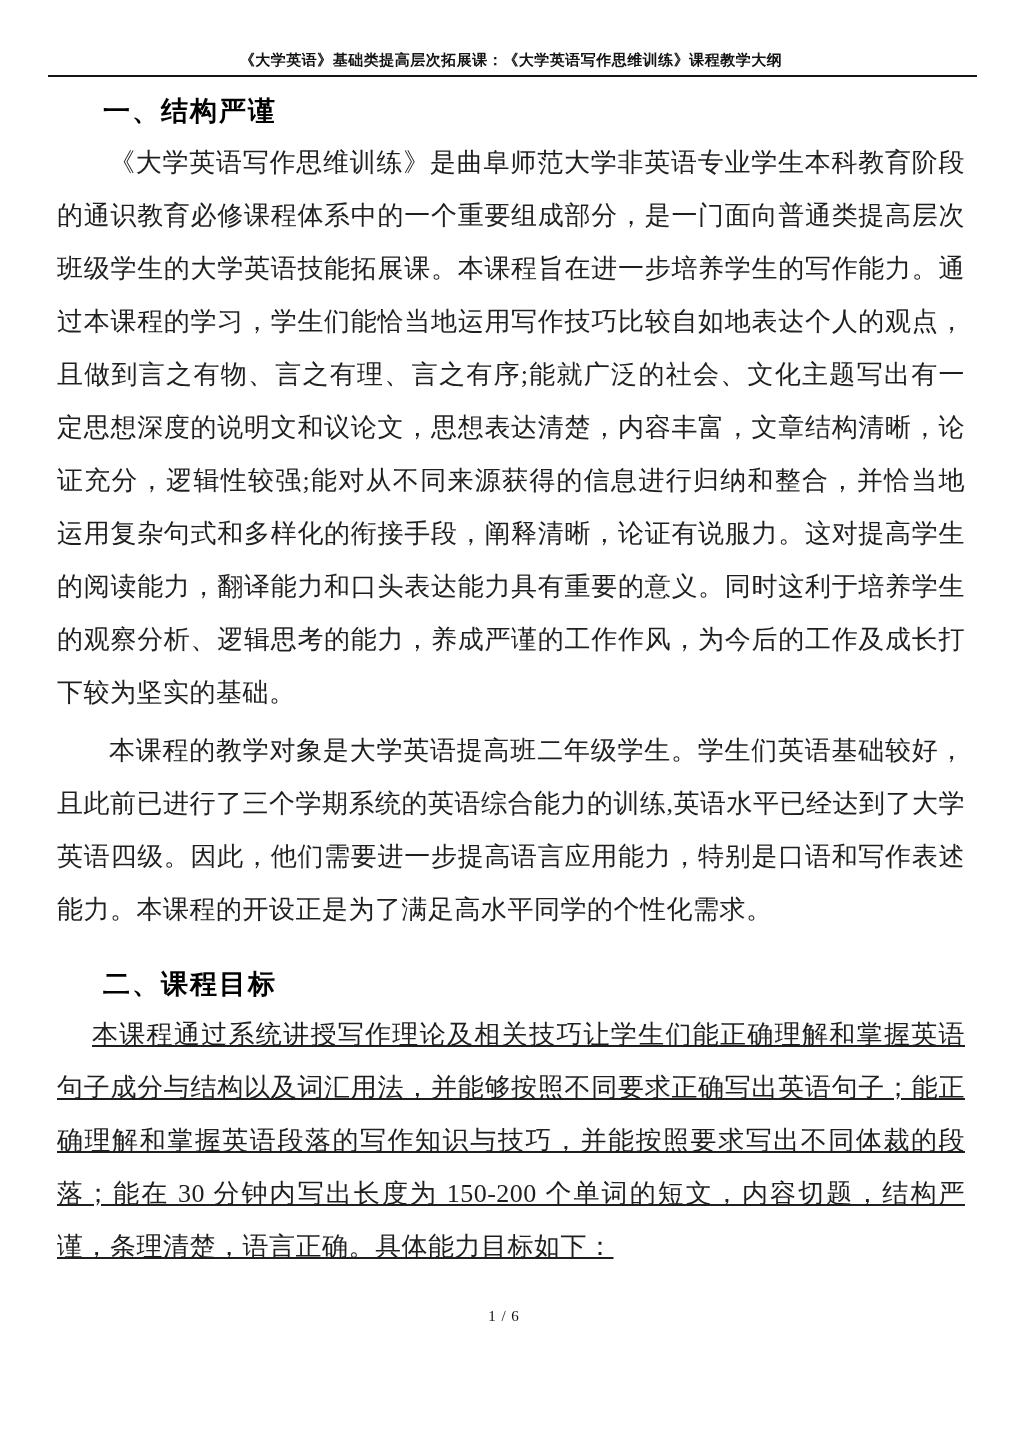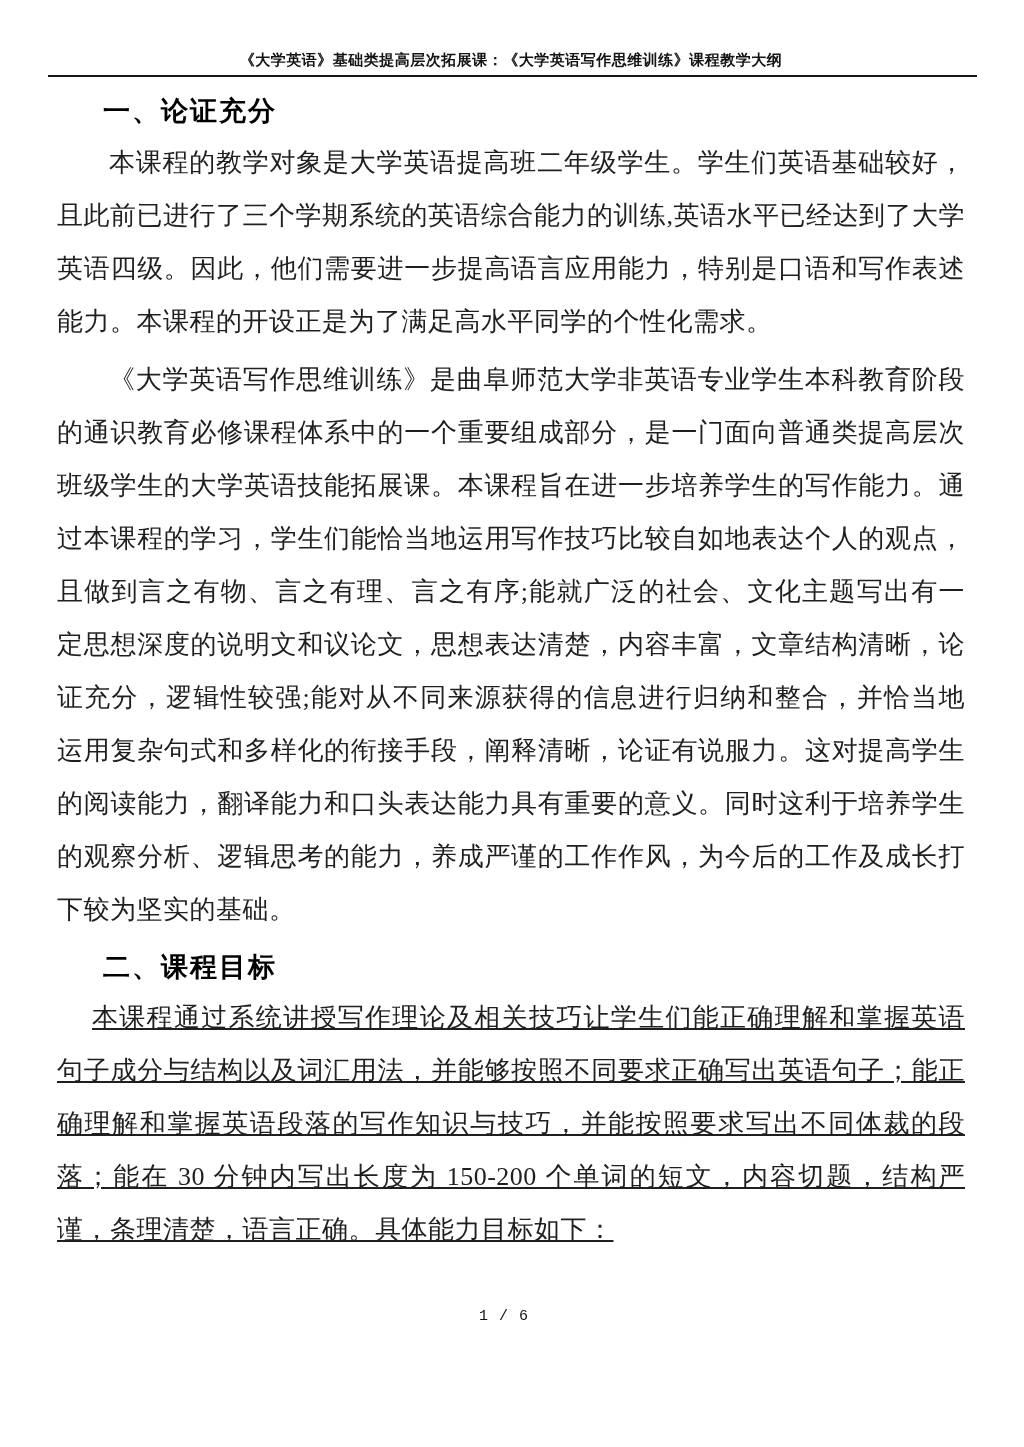--- a/index.html
+++ b/index.html
@@ -39,21 +39,21 @@
     font-family: "Liberation Sans", sans-serif;
     font-weight: 700;
     font-size: 27px;
     line-height: 32px;
     color: #000000;
     letter-spacing: 2px;
     margin: 18px 0 9px 0;
     padding-left: 46px;
   }
   .section-heading.second {
-    margin-top: 15px;
+    margin-top: 32px;
     margin-bottom: 8px;
   }
   .body-para {
     font-family: "Liberation Serif", serif;
     font-size: 26px;
     line-height: 53px;
     color: #1f1f1f;
     text-align: justify;
     text-justify: inter-ideograph;
     margin: 0;
@@ -68,41 +68,41 @@
   .body-para.goal-para {
     text-indent: 35px;
     text-decoration: underline;
   }
   .page-footer {
     position: absolute;
     left: 0;
     right: 16px;
     top: 1308px;
     text-align: center;
-    font-family: Liberation Mono, monospace;
+    font-family: Liberation Serif, serif;
     font-size: 15px;
     color: #111111;
     letter-spacing: 1px;
   }
 </style>
 </head>
 <body>
 
 <div class="page">
 
   <div class="page-header">
     <div class="header-title">《大学英语》基础类提高层次拓展课：《大学英语写作思维训练》课程教学大纲</div>
     <hr class="header-rule">
   </div>
 
-  <h2 class="section-heading">一、论证充分</h2>
+  <h2 class="section-heading">一、结构严谨</h2>
+
+  <p class="body-para">《大学英语写作思维训练》是曲阜师范大学非英语专业学生本科教育阶段的通识教育必修课程体系中的一个重要组成部分，是一门面向普通类提高层次班级学生的大学英语技能拓展课。本课程旨在进一步培养学生的写作能力。通过本课程的学习，学生们能恰当地运用写作技巧比较自如地表达个人的观点，且做到言之有物、言之有理、言之有序;能就广泛的社会、文化主题写出有一定思想深度的说明文和议论文，思想表达清楚，内容丰富，文章结构清晰，论证充分，逻辑性较强;能对从不同来源获得的信息进行归纳和整合，并恰当地运用复杂句式和多样化的衔接手段，阐释清晰，论证有说服力。这对提高学生的阅读能力，翻译能力和口头表达能力具有重要的意义。同时这利于培养学生的观察分析、逻辑思考的能力，养成严谨的工作作风，为今后的工作及成长打下较为坚实的基础。</p>
 
   <p class="body-para">本课程的教学对象是大学英语提高班二年级学生。学生们英语基础较好，且此前已进行了三个学期系统的英语综合能力的训练,英语水平已经达到了大学英语四级。因此，他们需要进一步提高语言应用能力，特别是口语和写作表述能力。本课程的开设正是为了满足高水平同学的个性化需求。</p>
-
-  <p class="body-para">《大学英语写作思维训练》是曲阜师范大学非英语专业学生本科教育阶段的通识教育必修课程体系中的一个重要组成部分，是一门面向普通类提高层次班级学生的大学英语技能拓展课。本课程旨在进一步培养学生的写作能力。通过本课程的学习，学生们能恰当地运用写作技巧比较自如地表达个人的观点，且做到言之有物、言之有理、言之有序;能就广泛的社会、文化主题写出有一定思想深度的说明文和议论文，思想表达清楚，内容丰富，文章结构清晰，论证充分，逻辑性较强;能对从不同来源获得的信息进行归纳和整合，并恰当地运用复杂句式和多样化的衔接手段，阐释清晰，论证有说服力。这对提高学生的阅读能力，翻译能力和口头表达能力具有重要的意义。同时这利于培养学生的观察分析、逻辑思考的能力，养成严谨的工作作风，为今后的工作及成长打下较为坚实的基础。</p>
 
   <h2 class="section-heading second">二、课程目标</h2>
 
   <p class="body-para goal-para">本课程通过系统讲授写作理论及相关技巧让学生们能正确理解和掌握英语句子成分与结构以及词汇用法，并能够按照不同要求正确写出英语句子；能正确理解和掌握英语段落的写作知识与技巧，并能按照要求写出不同体裁的段落；能在 30 分钟内写出长度为 150-200 个单词的短文，内容切题，结构严谨，条理清楚，语言正确。具体能力目标如下：</p>
 
   <div class="page-footer">1 / 6</div>
 
 </div>
 
 </body></html>

